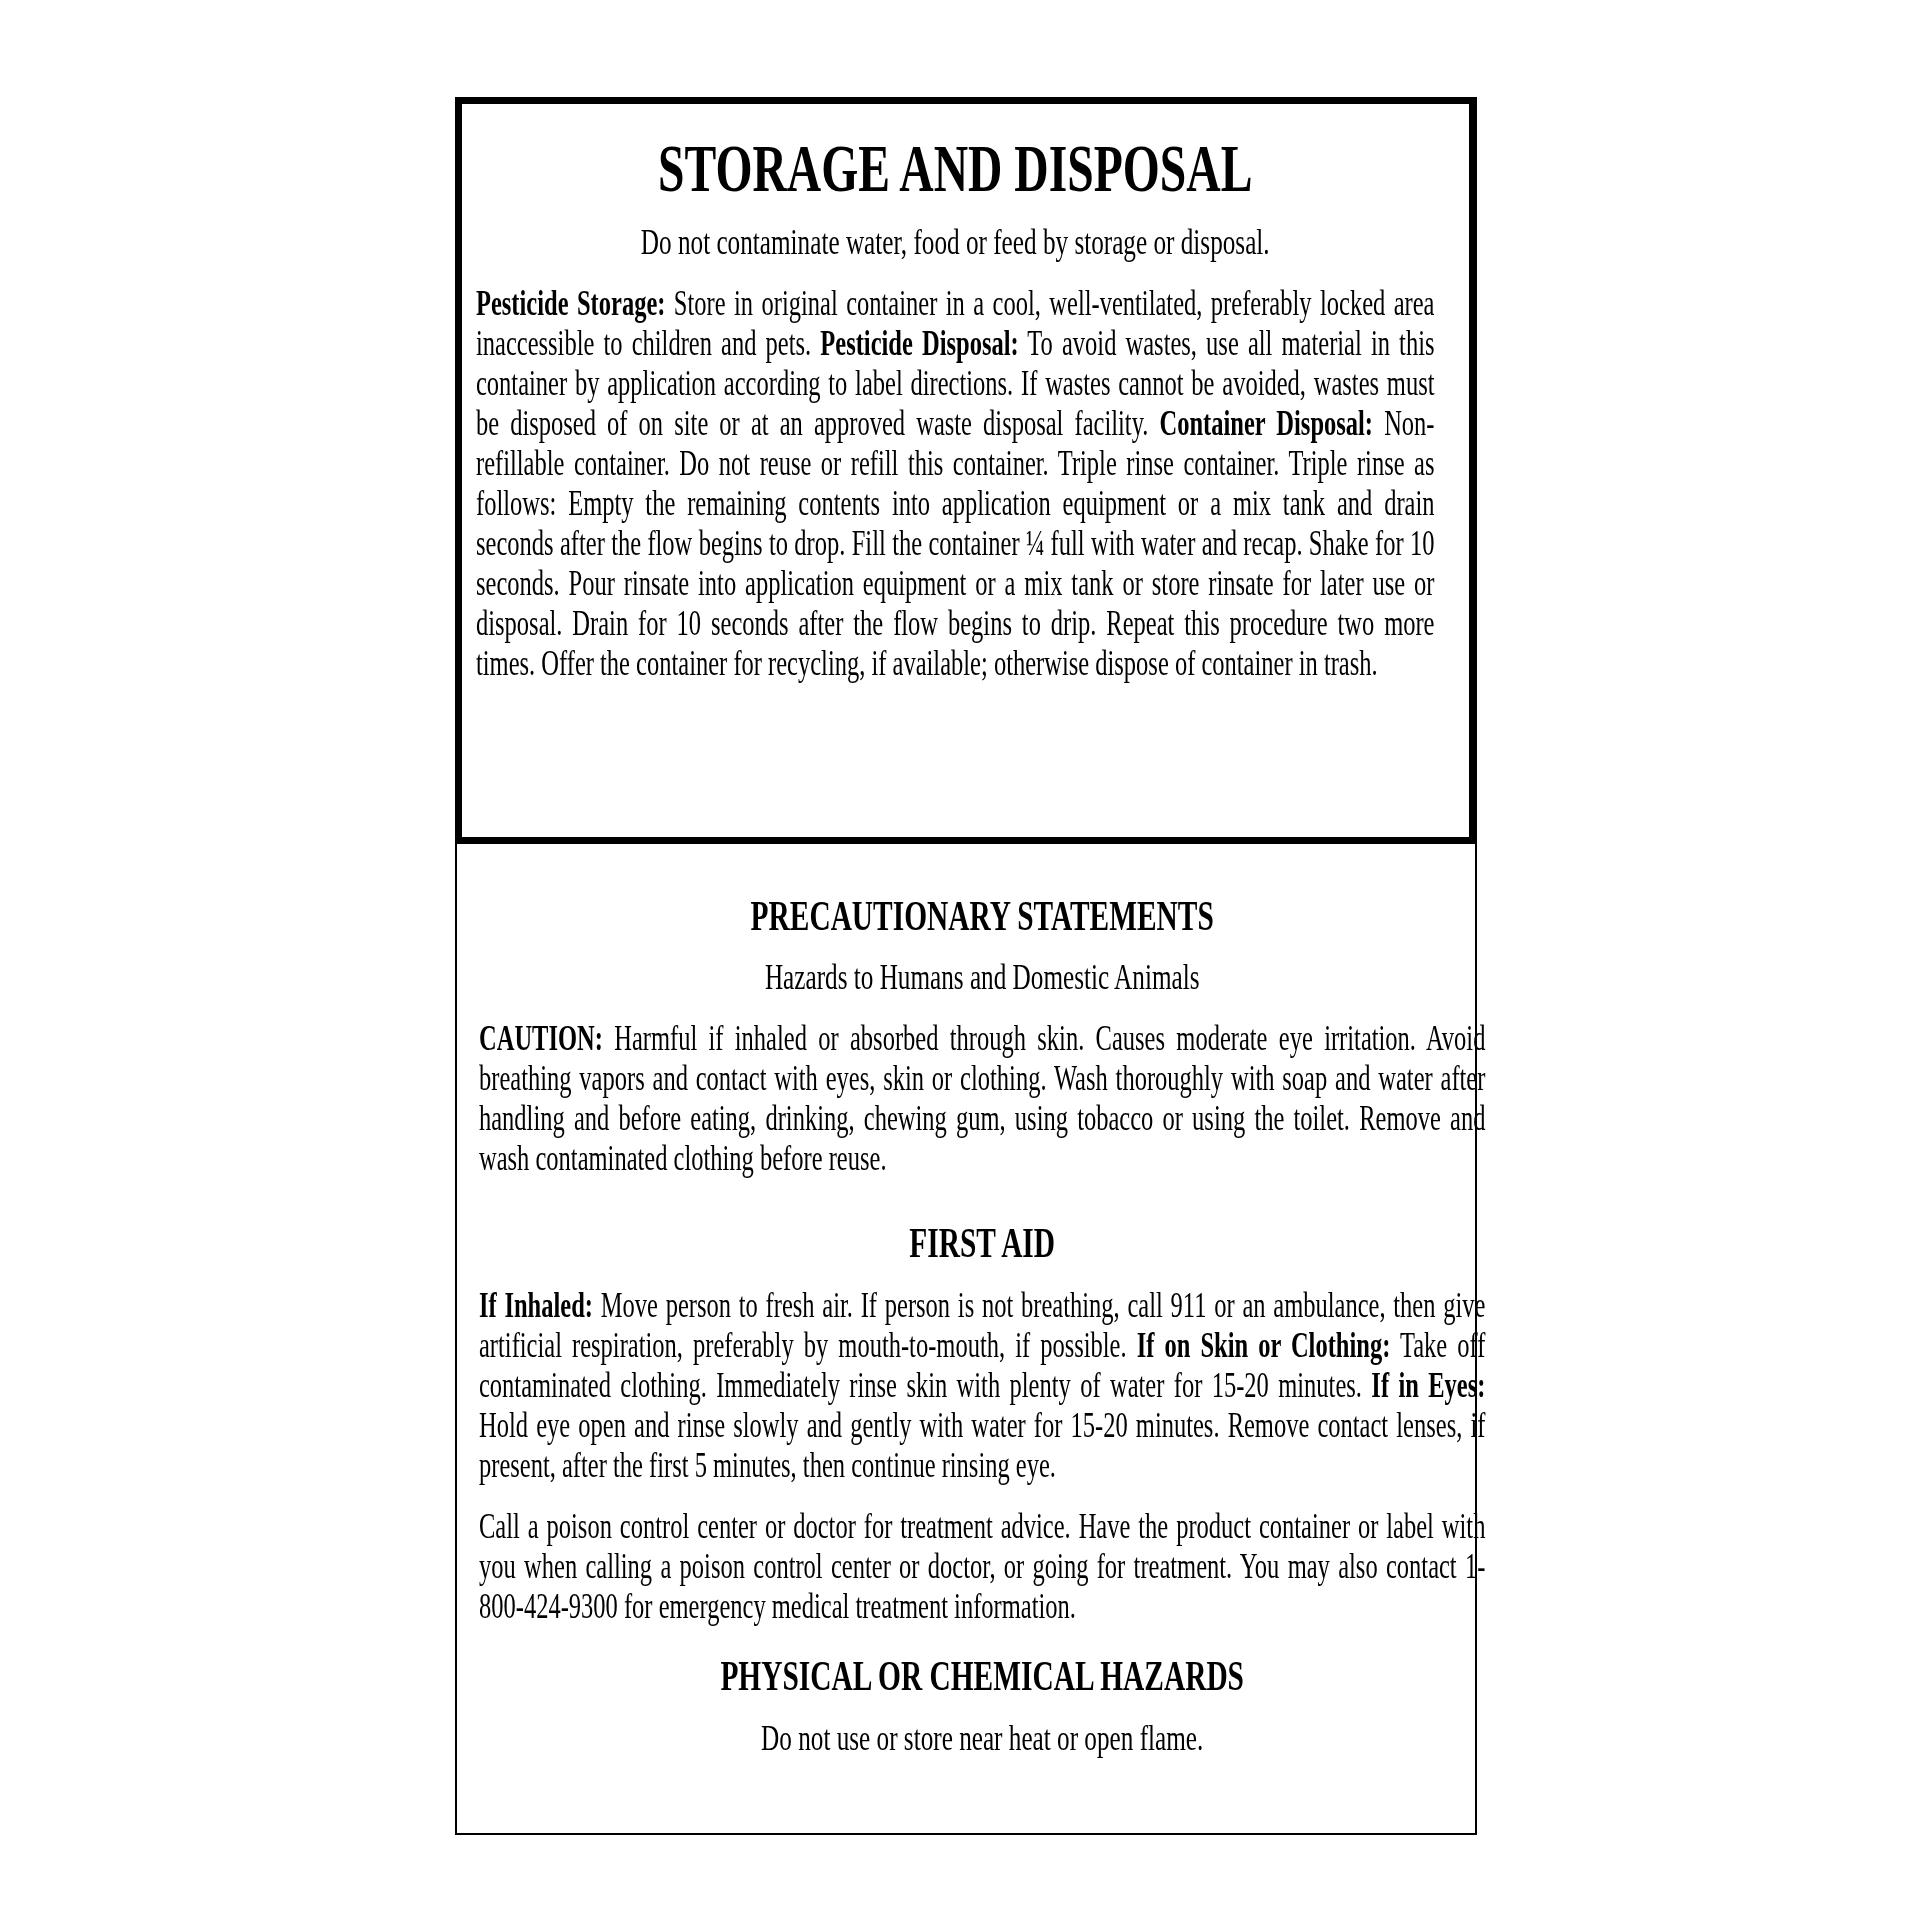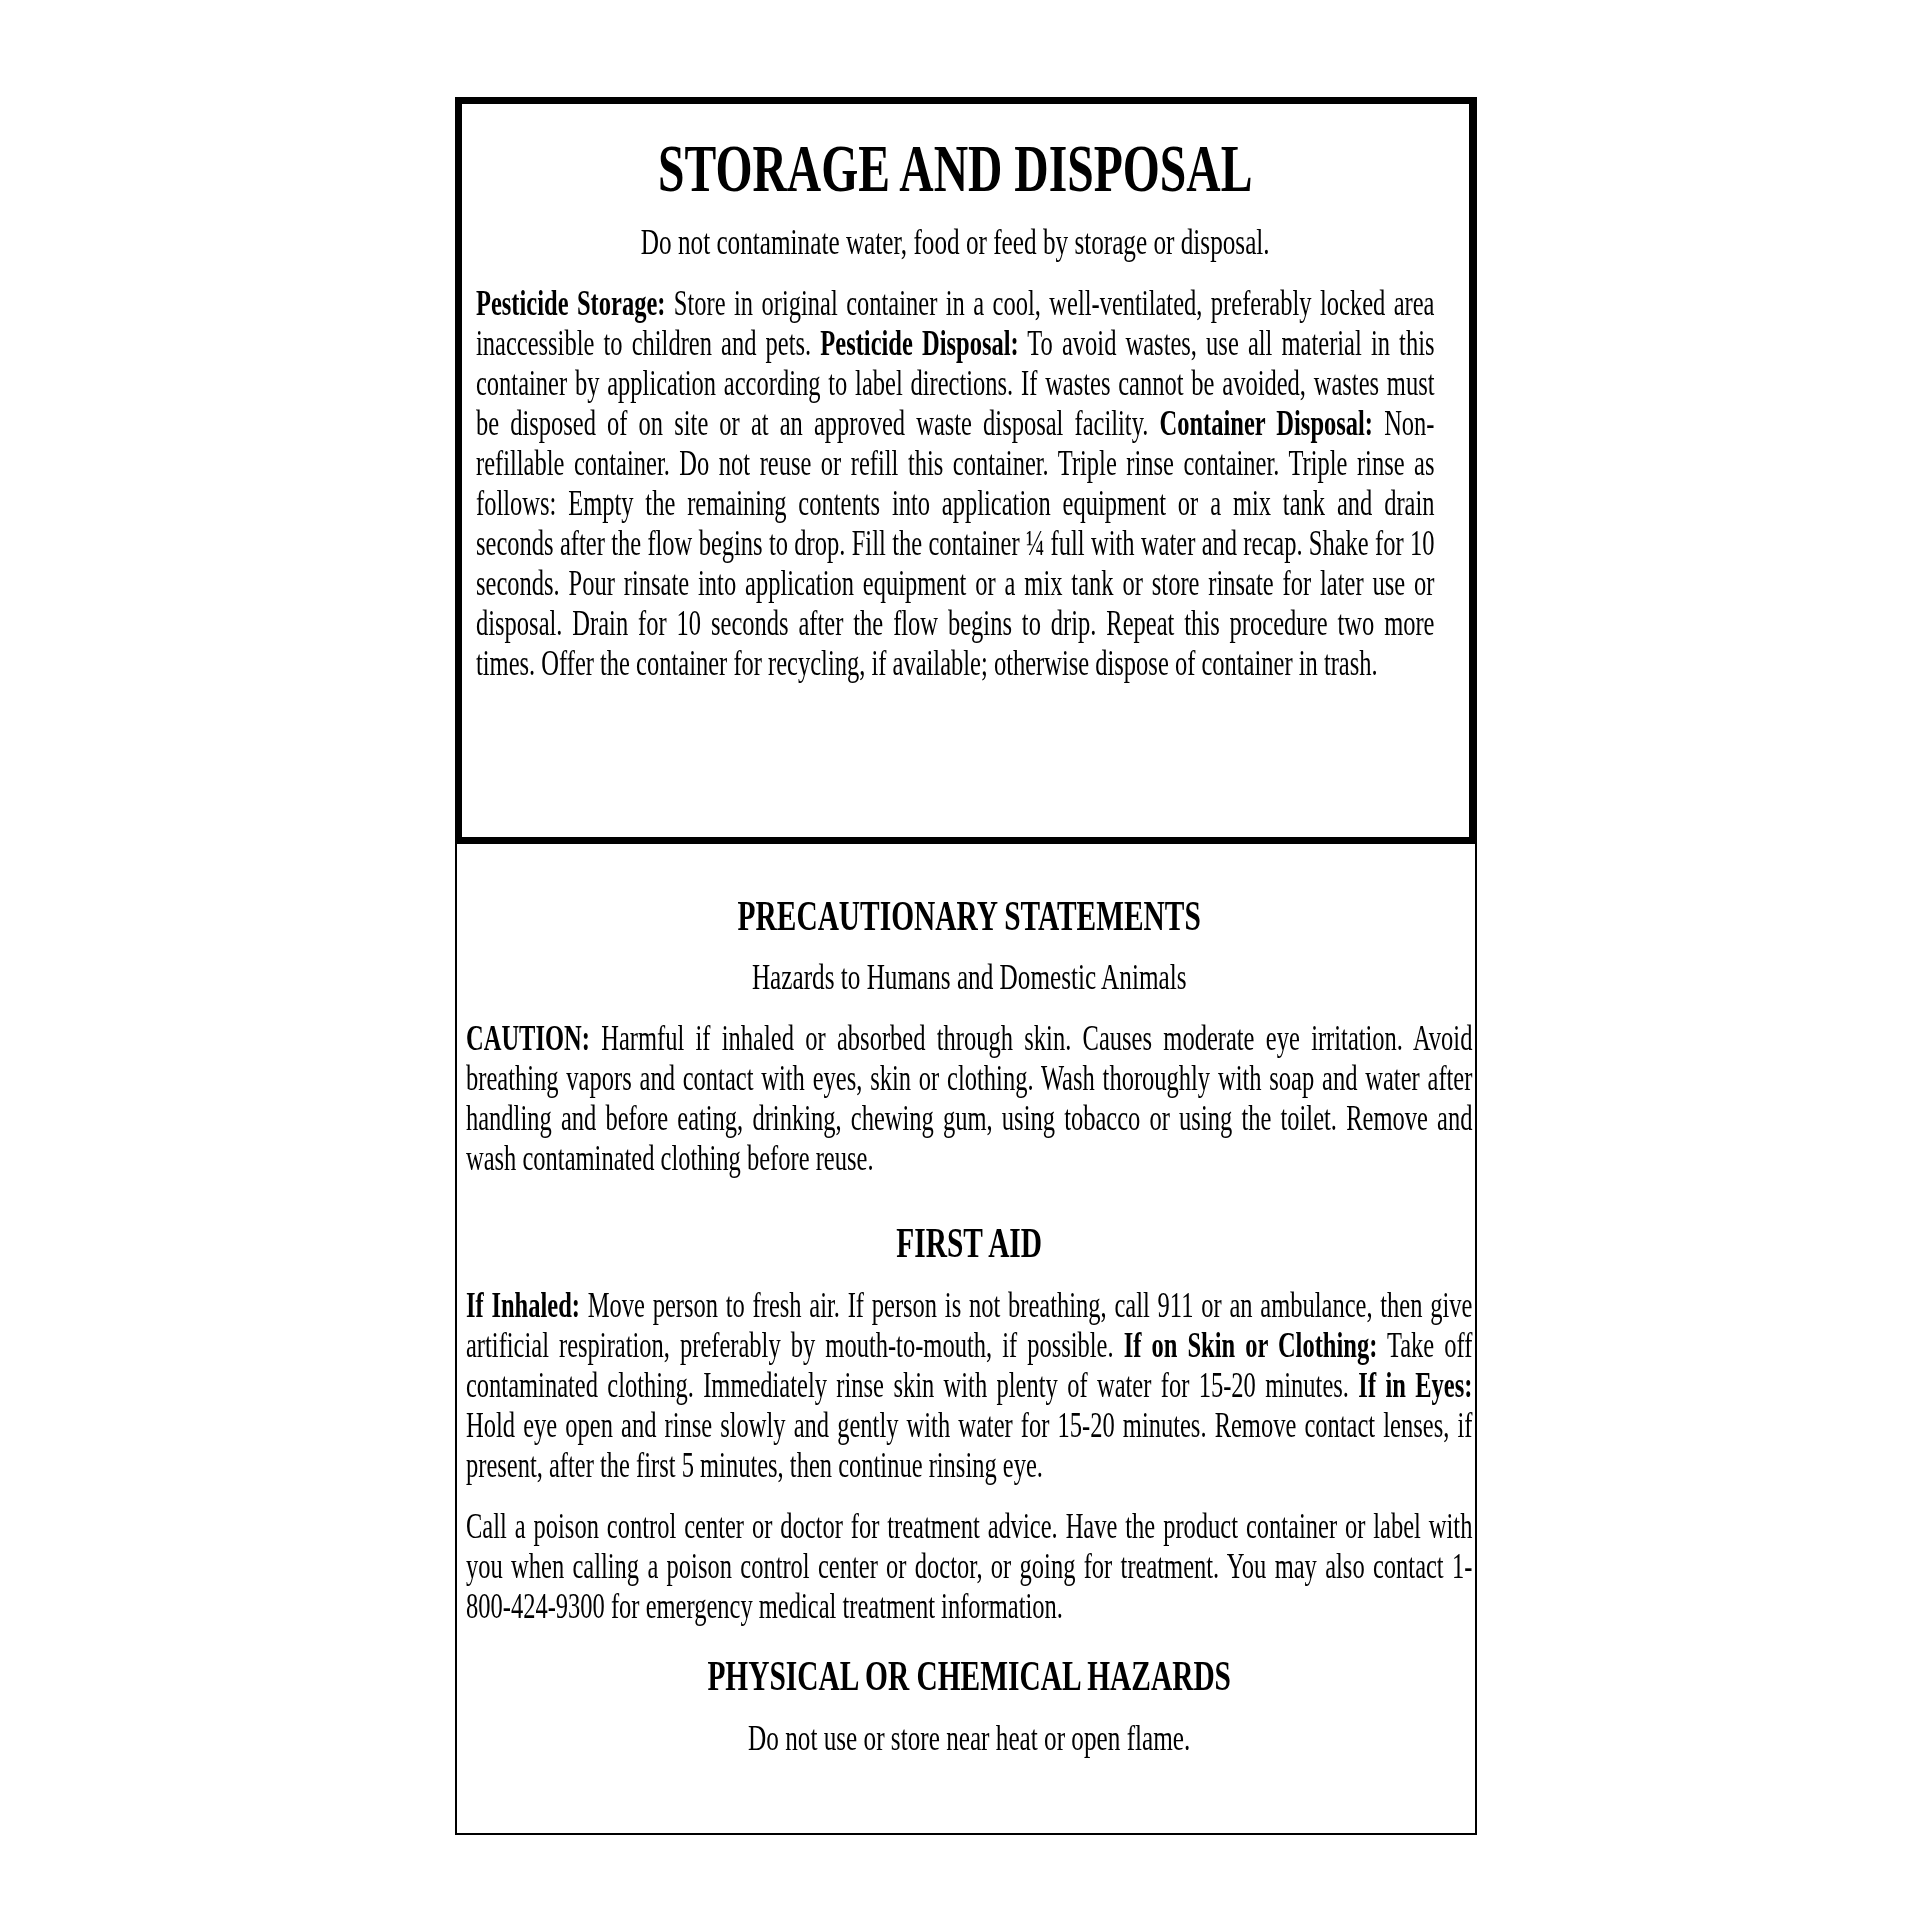--- a/index.html
+++ b/index.html
@@ -39,21 +39,21 @@
     height: 747px;
     box-sizing: border-box;
     border: 7.7px solid #000;
     background: #ffffff;
     padding: 0 35px 0 13.5px;
     overflow: hidden;
     z-index: 2;
   }
   .lower-section {
     position: absolute;
-    left: 3px;
+    left: 16px;
     top: 745px;
     width: 100%;
     box-sizing: border-box;
     padding: 0 5.8px;
   }
   
   .condense {
     transform: scaleX(0.70);
     transform-origin: 0 0;
     width: 142.857%;

